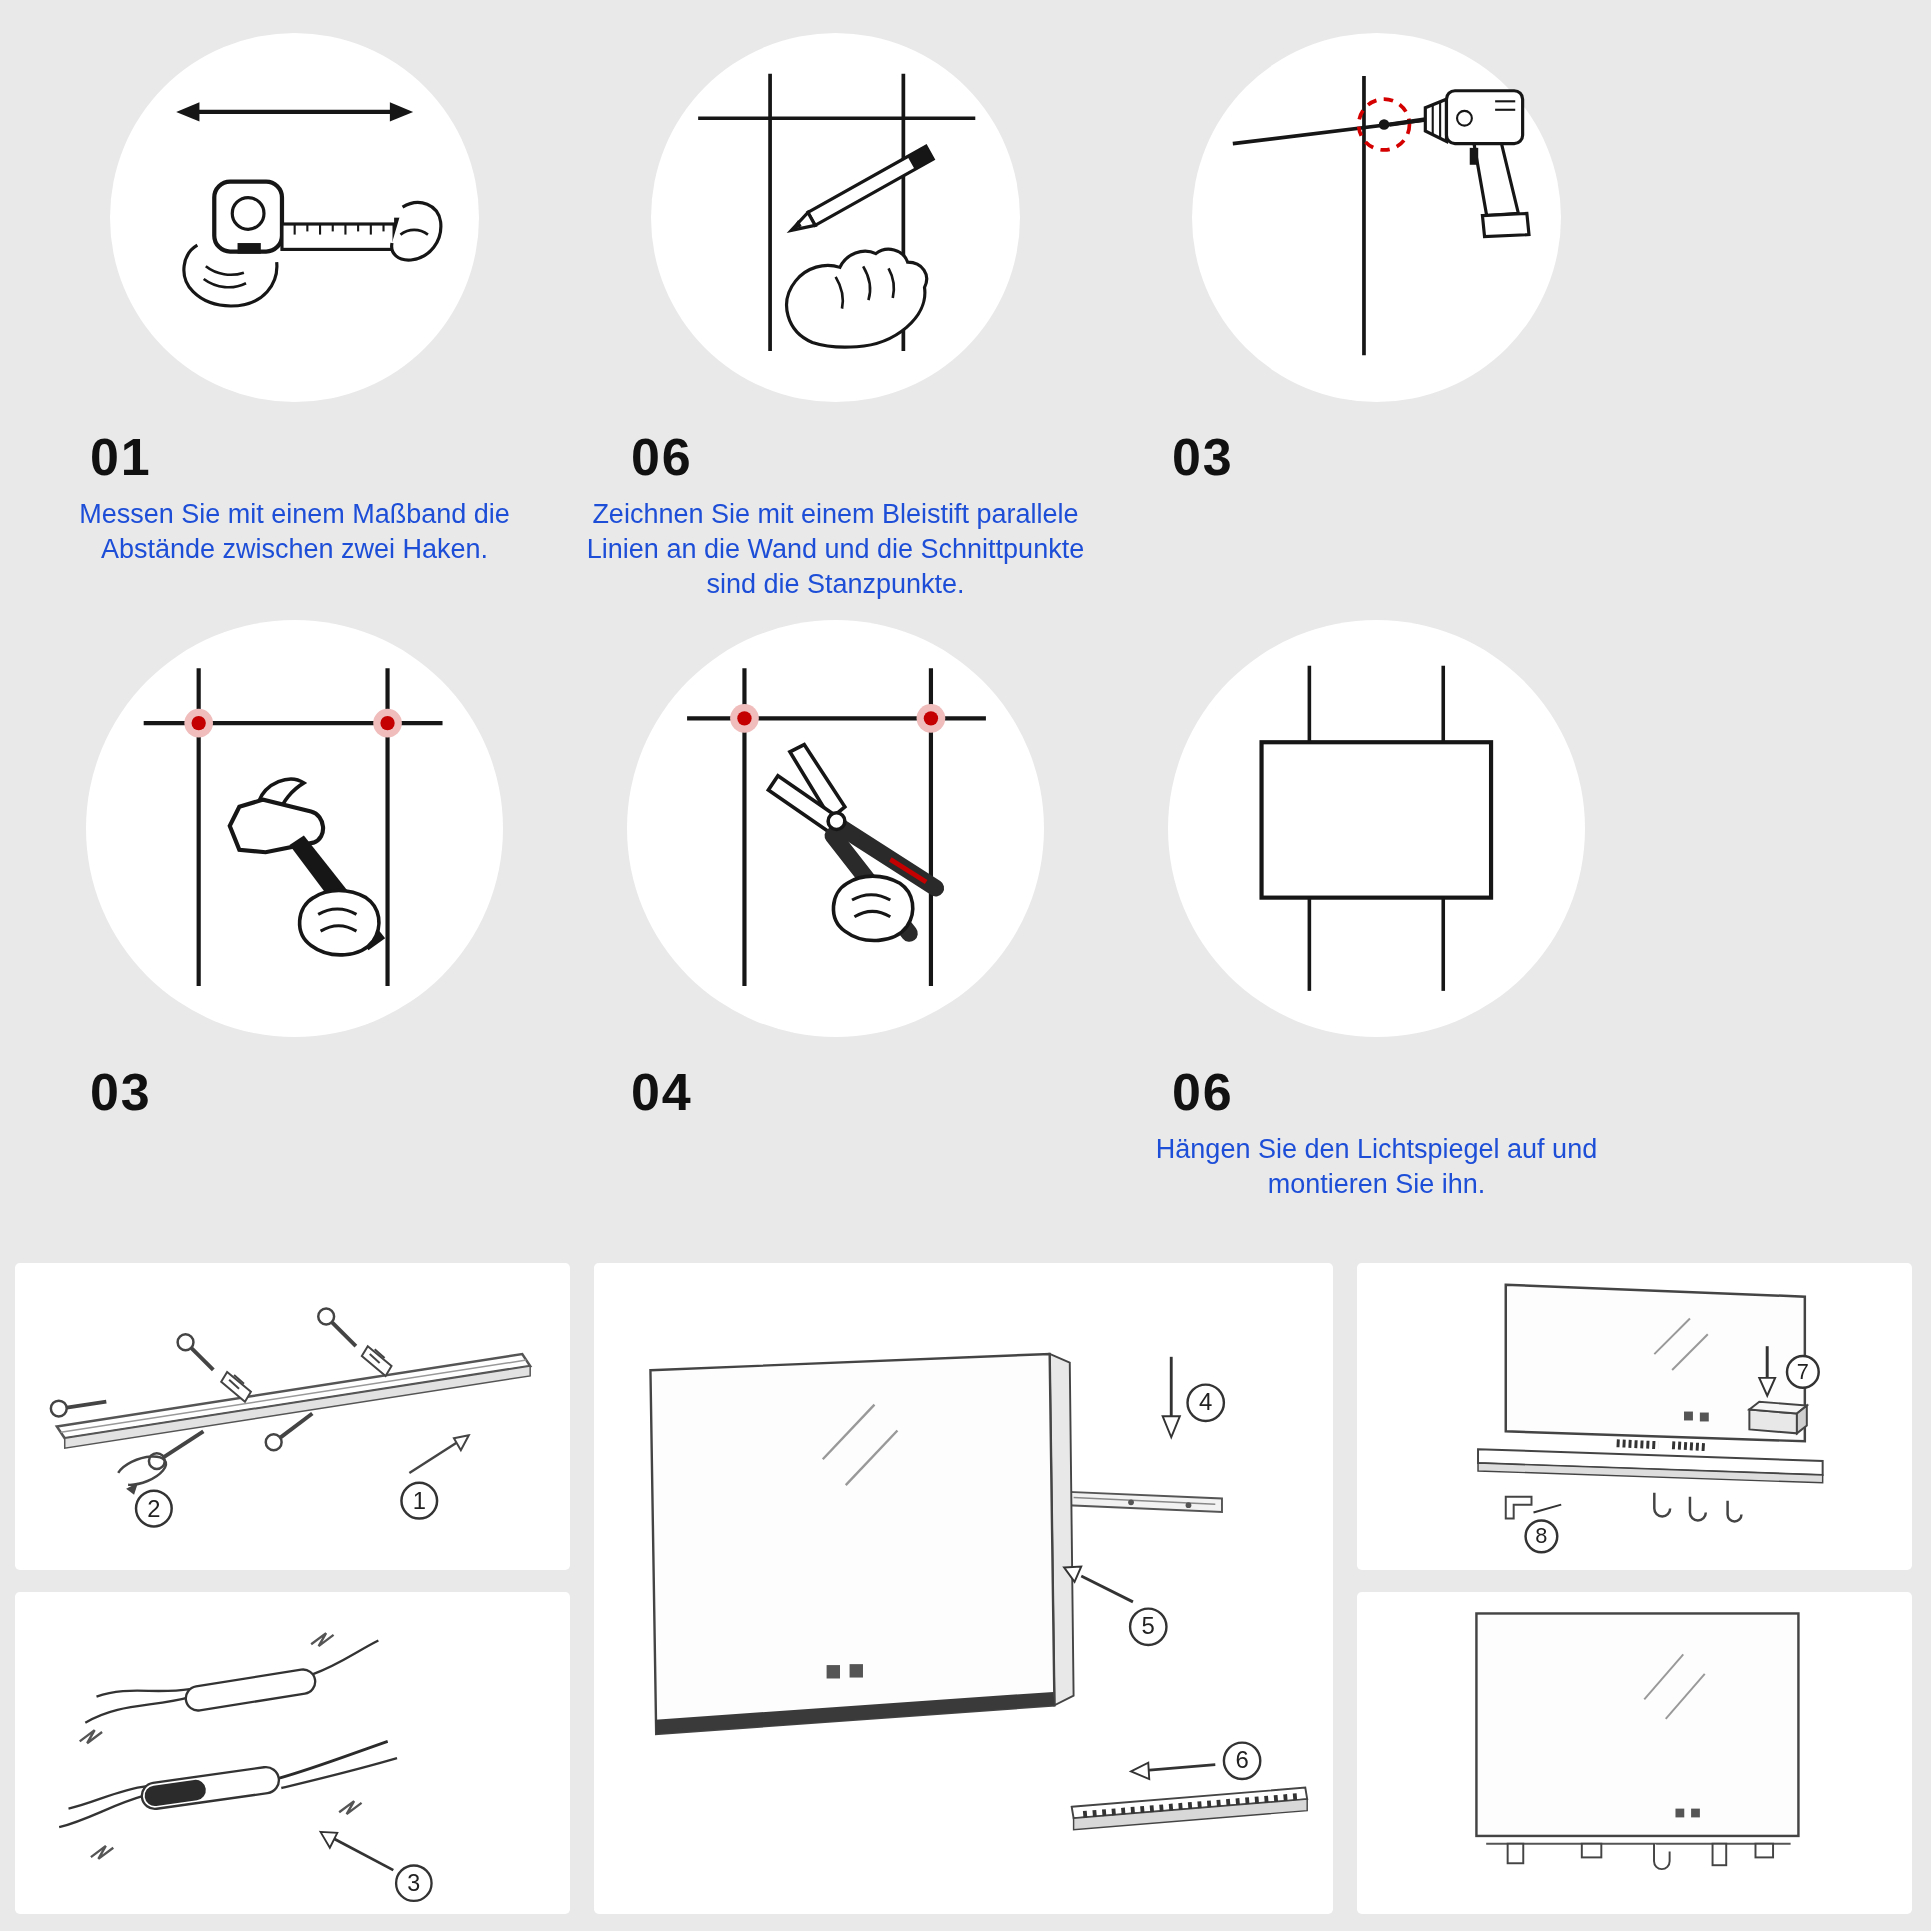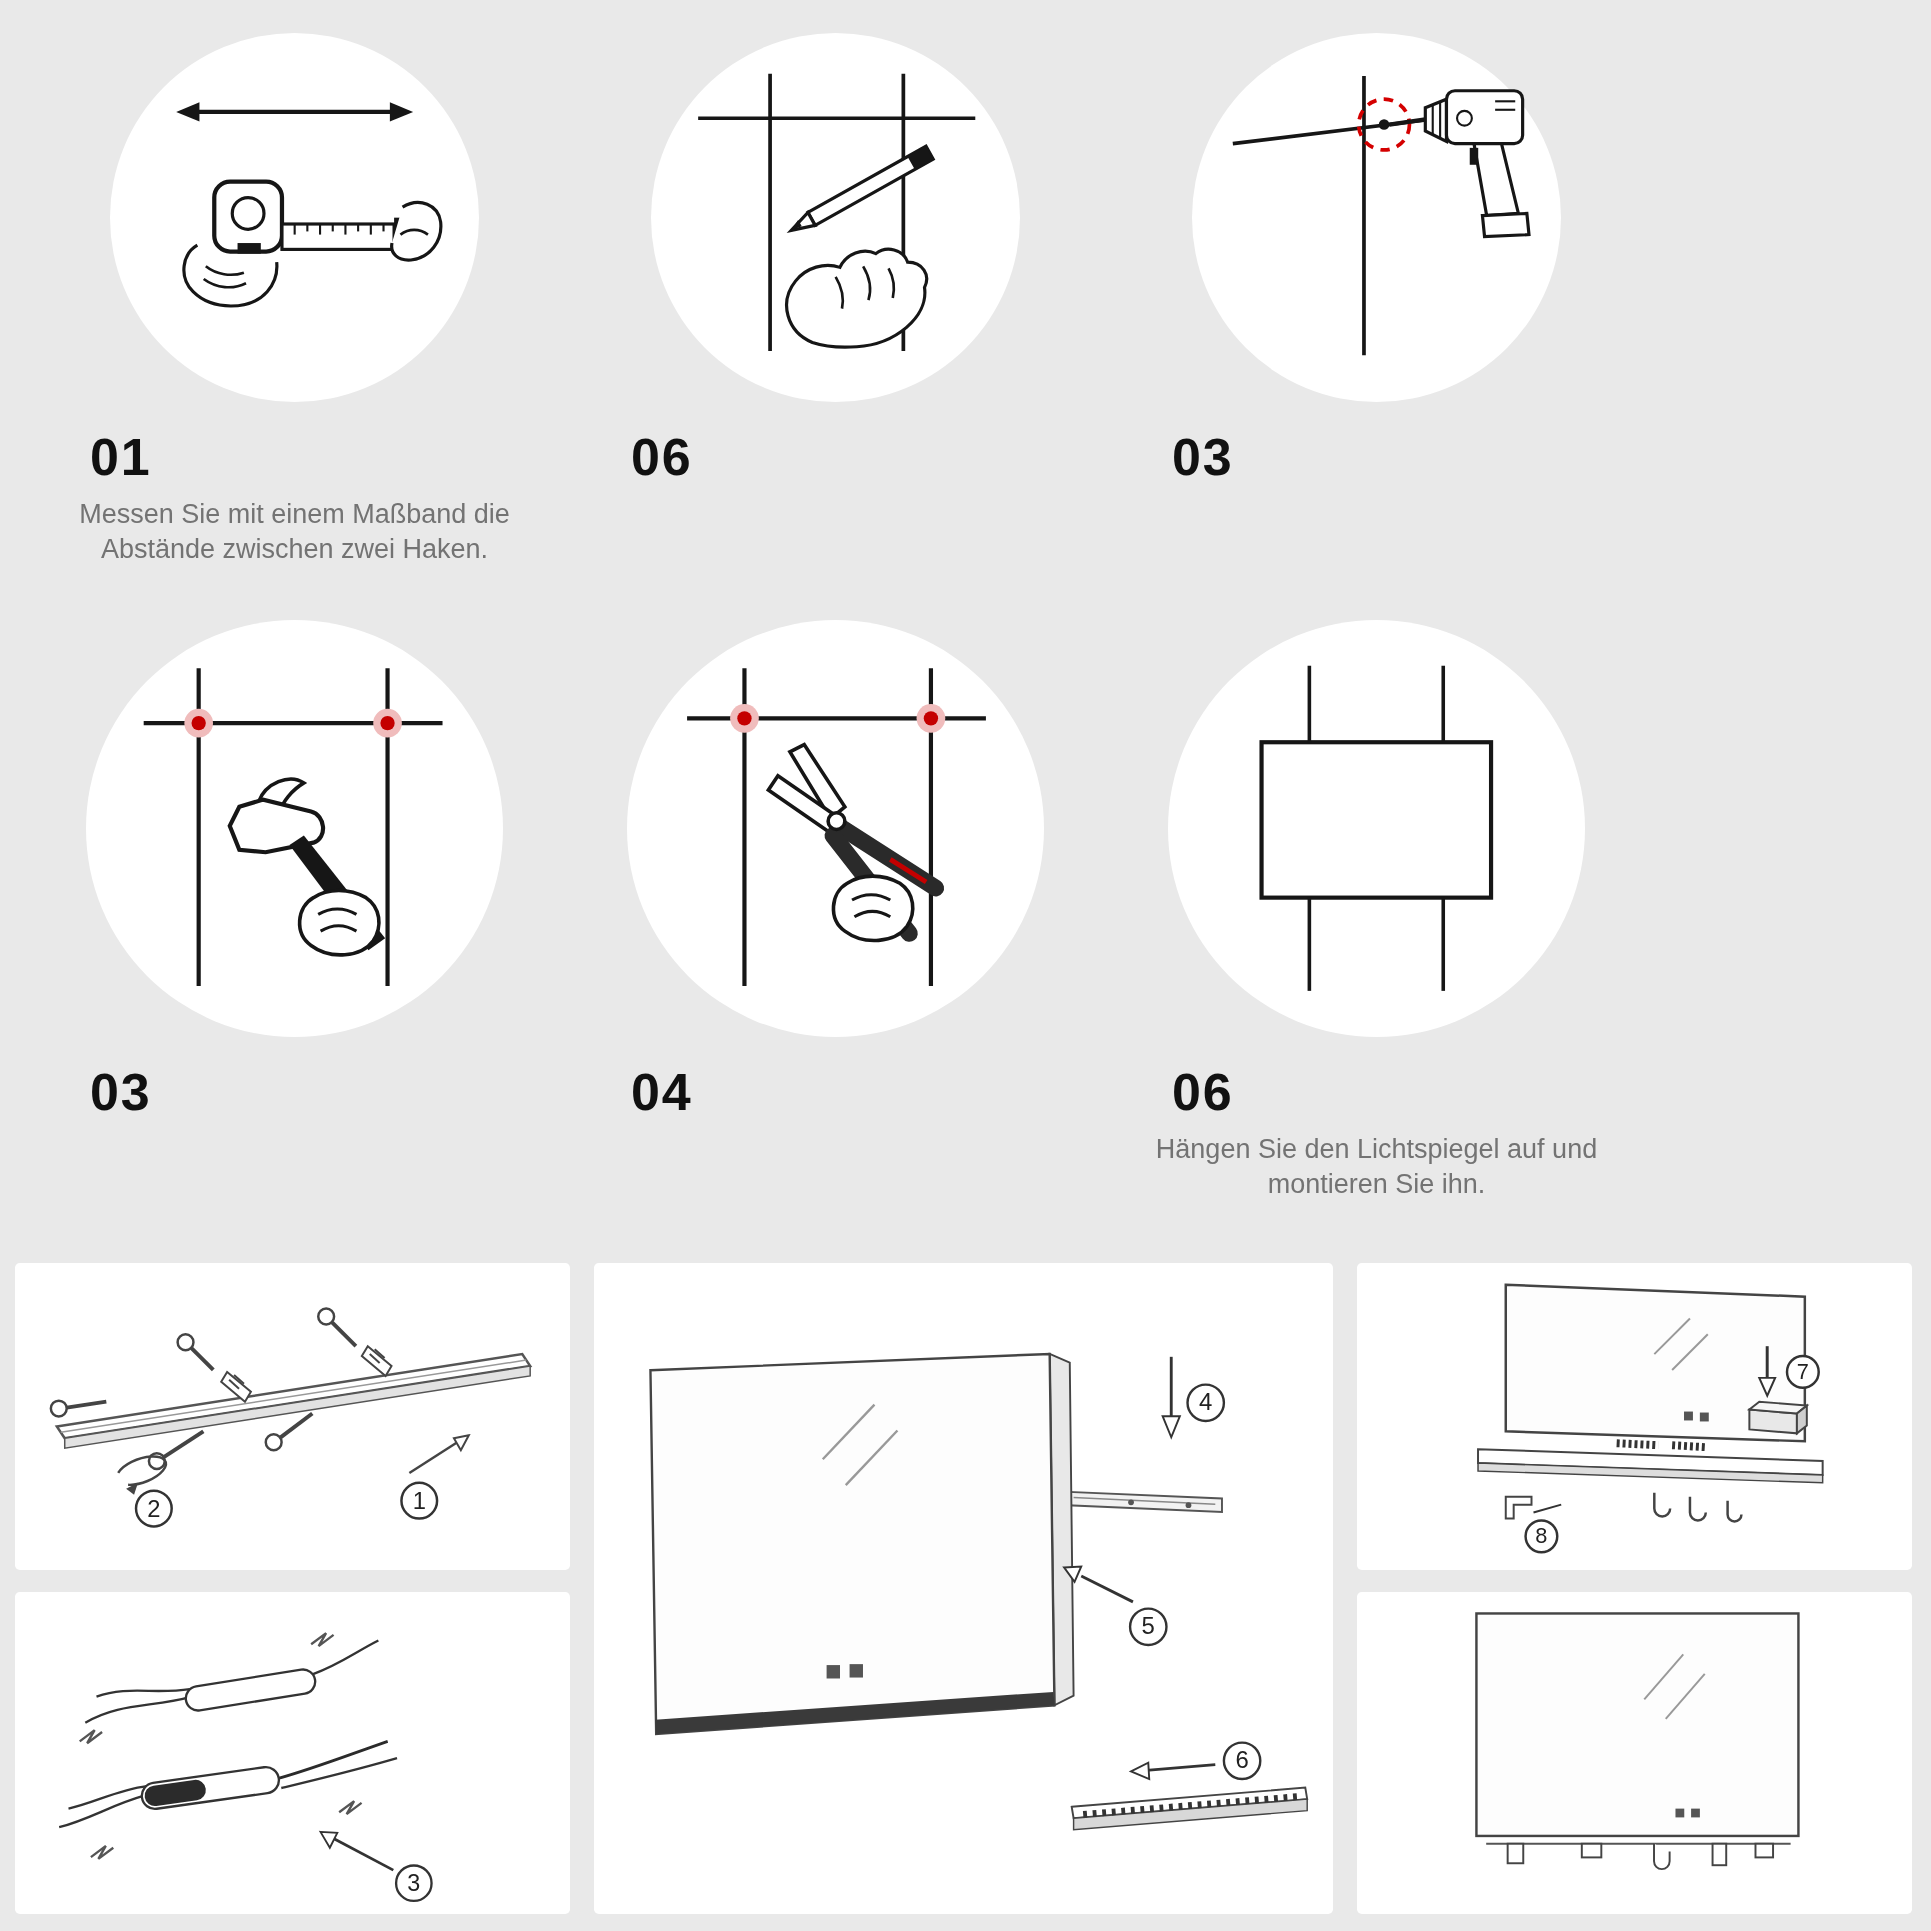--- a/index.html
+++ b/index.html
@@ -23,21 +23,21 @@
   .row1 .circle { width:369px; height:369px; }
   .row2 .circle { width:417px; height:417px; }
   .circle svg { width:86%; height:86%; }
   .step-num {
     align-self:flex-start;
     margin:25px 0 9.7px 66px;
     font-size:52px; font-weight:600; letter-spacing:1.9px; color:#111;
   }
   .step-text {
     font-size:27px; line-height:1.3; text-align:center;
-    max-width:526px; color:#737373;
+    max-width:526px; color:#1d4ed8;
   }
   .bottom-section {
     position:absolute; left:0; top:1255px; width:1931px; height:676px;
     padding:7.7px 14.5px 16.4px;
     display:grid;
     grid-template-columns:555px 739px 555px;
     grid-template-rows:307px 322px;
     column-gap:24px; row-gap:22px;
   }
   .panel { background:#ffffff; border-radius:4.8px; overflow:hidden; }
@@ -97,20 +97,21 @@
           </g>
           <path d="M128,268 C104,258 96,230 112,210 C122,197 140,192 154,197 C160,184 176,178 188,184 C198,176 214,180 218,192 C232,192 240,204 234,216 C238,244 206,270 170,272 C156,273 140,272 128,268 Z" fill="#fff" stroke="#161616" stroke-width="3"></path>
           <path d="M150,206 c6,10 8,20 6,30 M176,196 c6,10 8,22 5,32 M200,198 c5,9 6,19 4,28" fill="none" stroke="#161616" stroke-width="2.5"></path>
           <polygon points="130.6,157.3 123.8,145.1 235.4,82.5 242.2,94.7" fill="#fff" stroke="#161616" stroke-width="3"></polygon>
           <polygon points="108,162 130.6,157.3 123.8,145.1" fill="#fff" stroke="#161616" stroke-width="3"></polygon>
           <polygon points="108,162 118,158.2 114.5,152.1" fill="#161616"></polygon>
           <polygon points="224.8,104.5 218,92.3 235.4,82.5 242.2,94.7" fill="#161616"></polygon>
         </svg>
       </div>
       <div class="step-num">06</div>
+      <div class="step-text">Zeichnen Sie mit einem Bleistift parallele Linien an die Wand und die Schnittpunkte sind die Stanzpunkte.</div>
     </div>
 
     <div class="step">
       <div class="circle">
         <svg viewBox="0 0 300 300">
           <g stroke="#161616" stroke-width="3.5" fill="none">
             <line x1="138" y1="16" x2="138" y2="280"></line>
             <line x1="14" y1="80" x2="210" y2="56"></line>
           </g>
           <circle cx="157" cy="62" r="24" fill="none" stroke="#d40000" stroke-width="3.5" stroke-dasharray="9 7"></circle>

